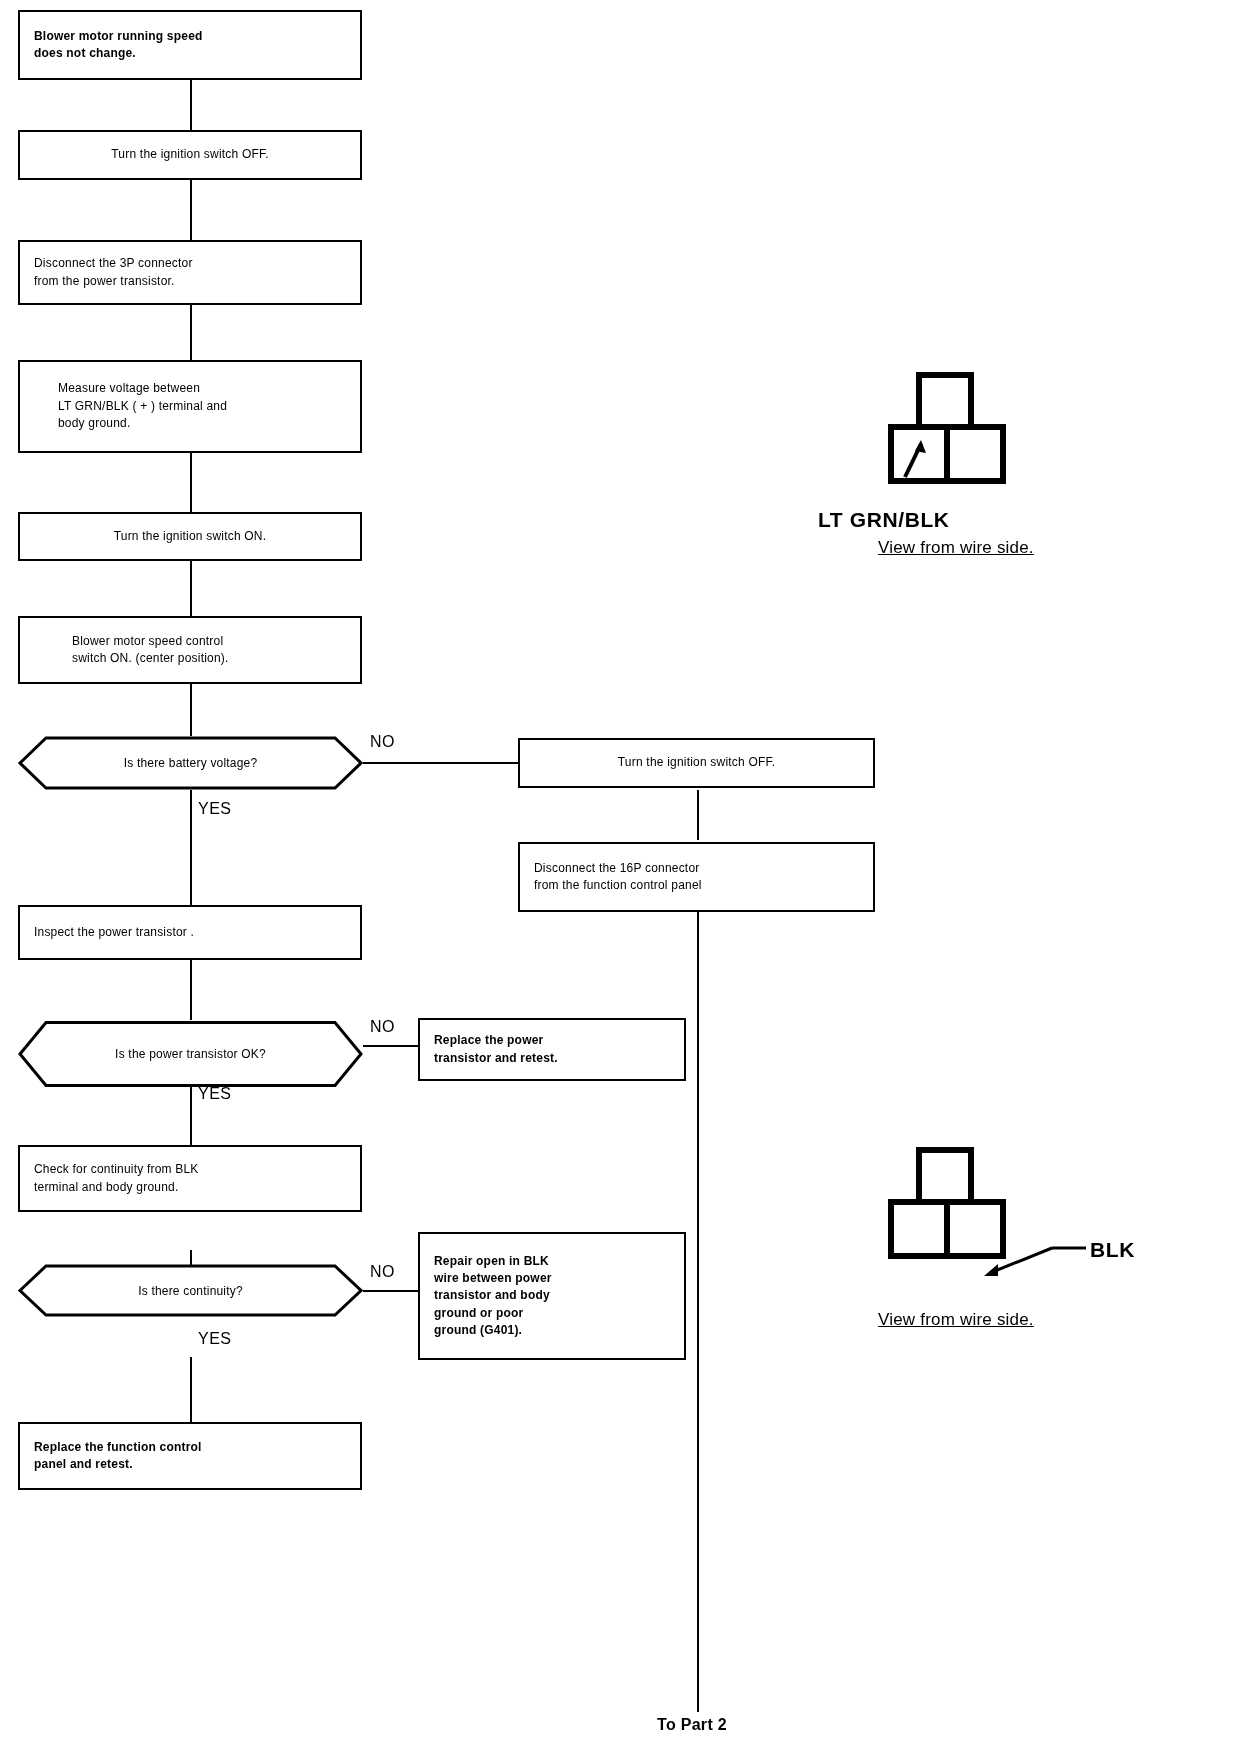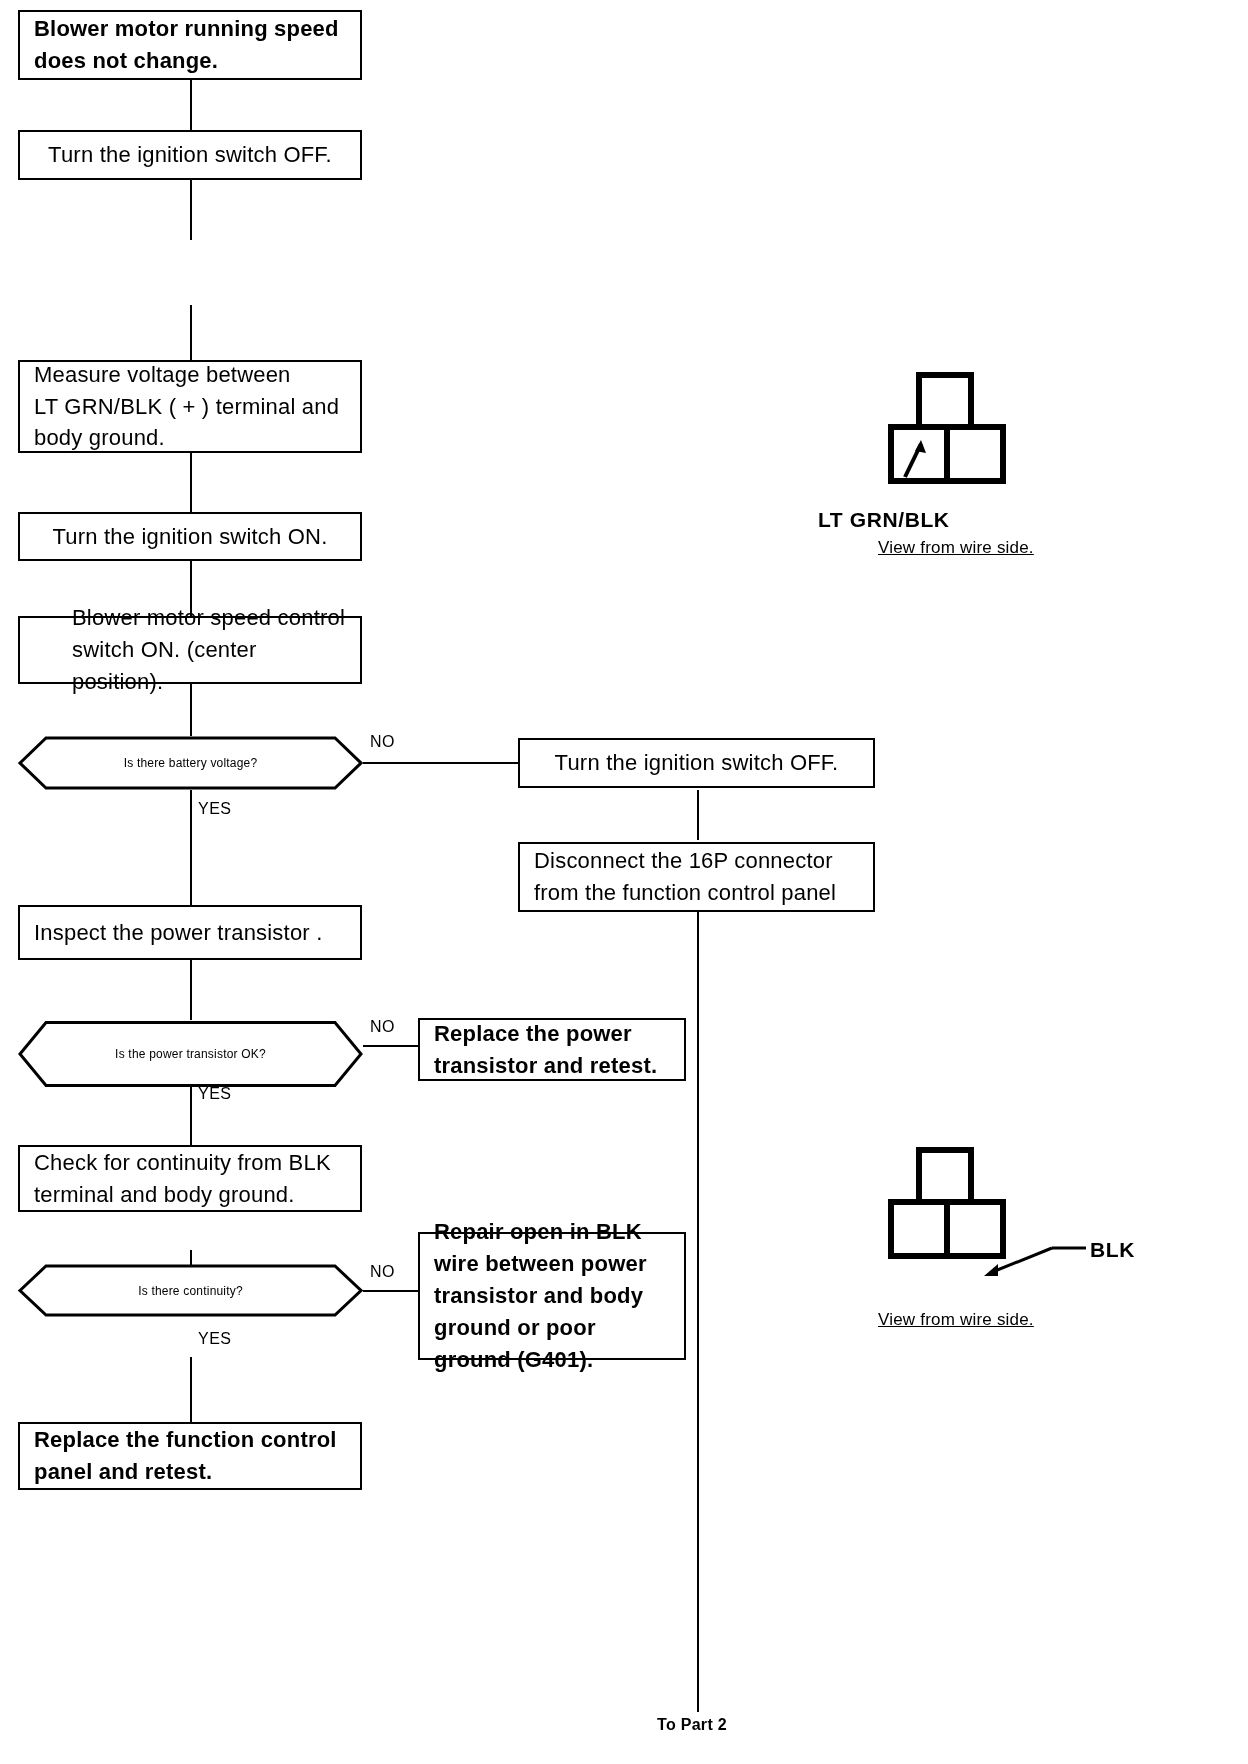--- a/index.html
+++ b/index.html
@@ -26,21 +26,21 @@
     box-sizing: border-box;
     border: 2px solid #000;
     background: #fff;
     display: flex;
     align-items: center;
     z-index: 3;
   }
   .node .txt {
     display: block;
     width: 100%;
-    font-size: 22px;
+    font-size: 12px;
     line-height: 1.45;
     letter-spacing: 0.2px;
     white-space: pre-line;
     padding: 0 14px;
     box-sizing: border-box;
   }
   .bold .txt { font-weight: bold; }
   .center .txt { text-align: center; }
 
   
@@ -145,22 +145,26 @@
 
   <div class="node bold" style="left:18px; top:10px; width:344px; height:70px;">
     <span class="txt">Blower motor running speed
 does not change.</span>
   </div>
 
   <div class="node center" style="left:18px; top:130px; width:344px; height:50px;">
     <span class="txt">Turn the ignition switch OFF.</span>
   </div>
 
-
-  <div class="node" style="left:18px; top:360px; width:344px; height:93px;">
+  <div class="node" style="left:18px; top:240px; width:344px; height:65px;">
+    <span class="txt">Disconnect  the  3P  connector
+from the power transistor.</span>
+  </div>
+
+  <div class="node" style="left:18px; top:360px; width:344px; height:93px;padding-left:24px;">
     <span class="txt">Measure     voltage     between
 LT GRN/BLK  ( + )  terminal  and
 body ground.</span>
   </div>
 
   <div class="node center" style="left:18px; top:512px; width:344px; height:49px;">
     <span class="txt">Turn the ignition switch ON.</span>
   </div>
 
   <div class="node" style="left:18px; top:616px; width:344px; height:68px;padding-left:38px;">

